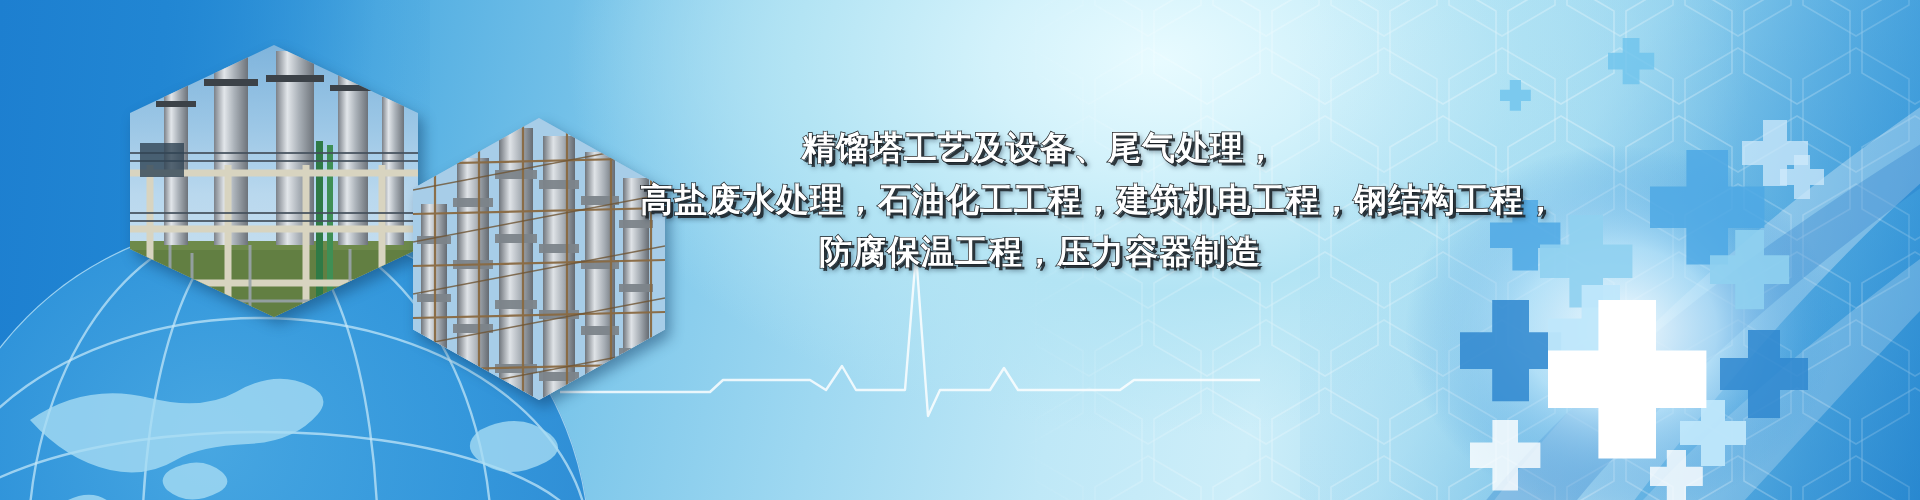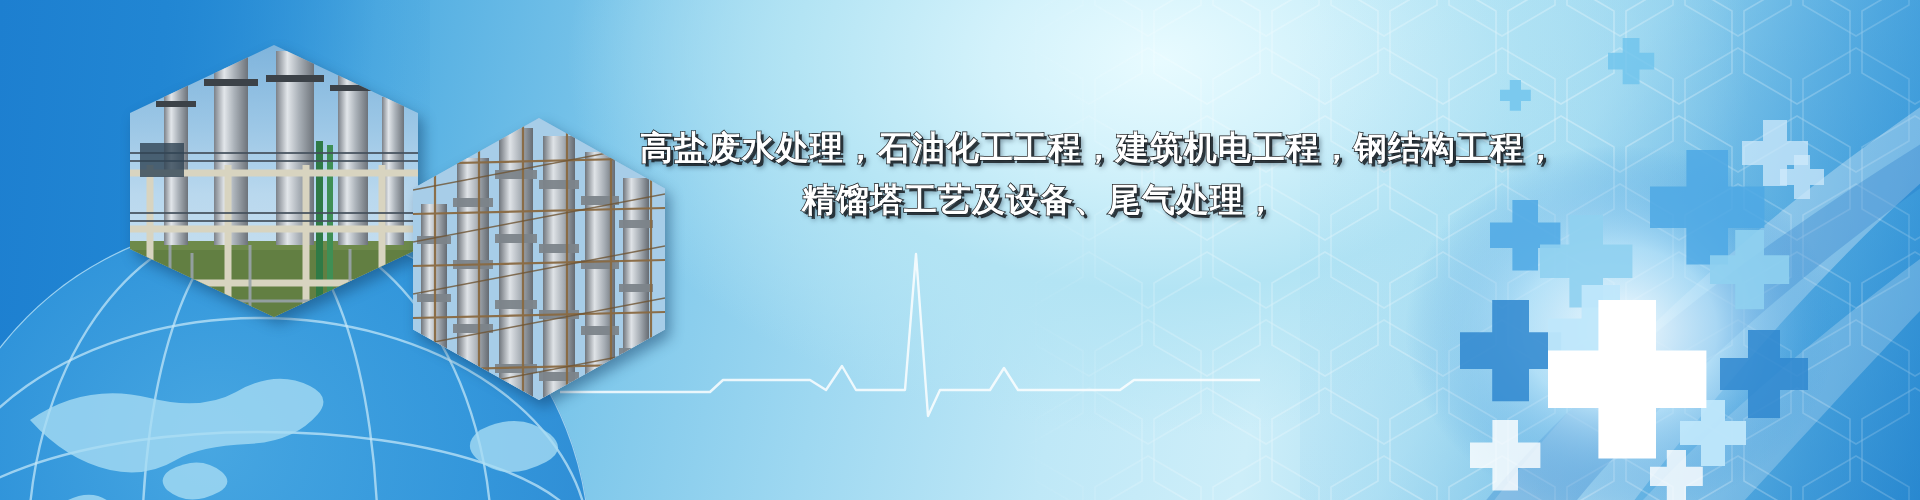--- a/index.html
+++ b/index.html
@@ -350,17 +350,18 @@
           <line x1="0" y1="278" x2="252" y2="230"></line>
         </g>
 
         <rect x="0" y="250" width="46" height="32" fill="#3d83bd"></rect>
         <rect x="200" y="258" width="52" height="24" fill="#4a93c9"></rect>
       </svg>
     </div>
   </div>
 
   <div class="copy">
+    <div class="line l1">精馏塔工艺及设备、尾气处理，</div>
     <div class="line l2">高盐废水处理，石油化工工程，建筑机电工程，钢结构工程，</div>
-    <div class="line l1">精馏塔工艺及设备、尾气处理，</div>
+    <div class="line l3">防腐保温工程，压力容器制造</div>
   </div>
 
 </div>
 
 </body></html>

